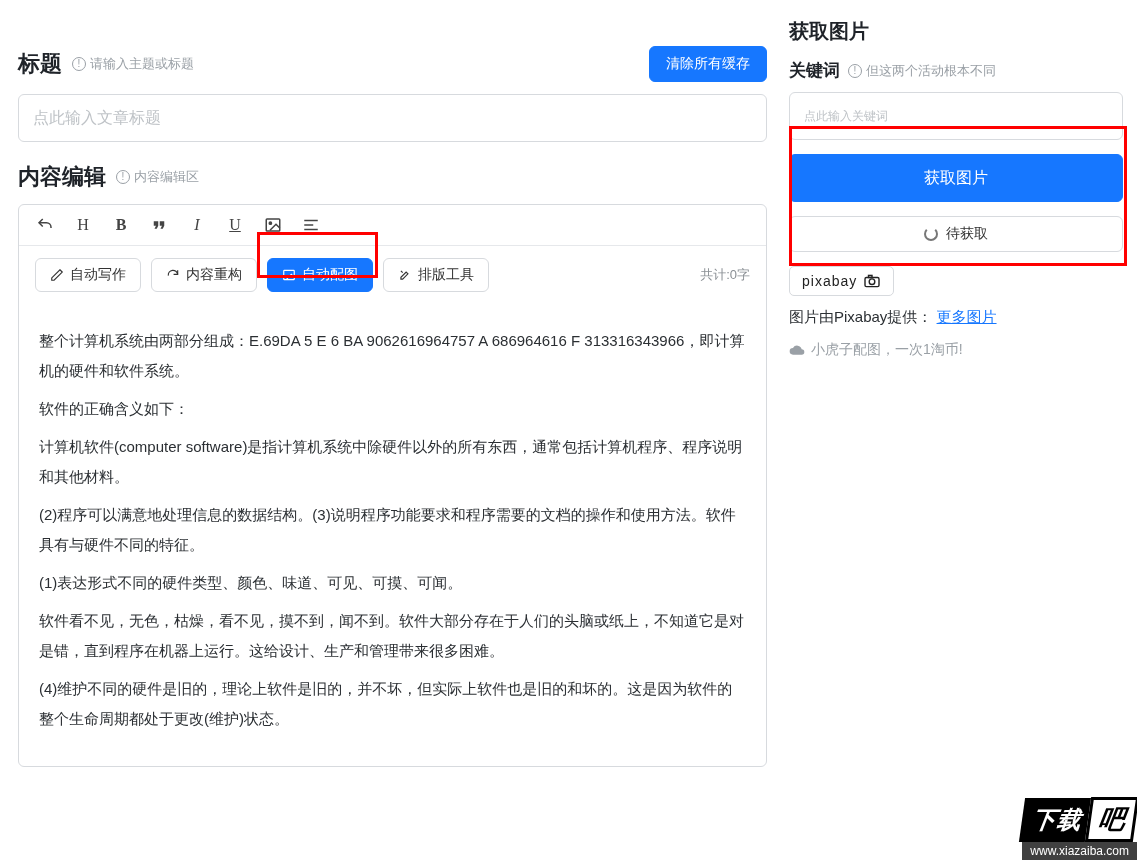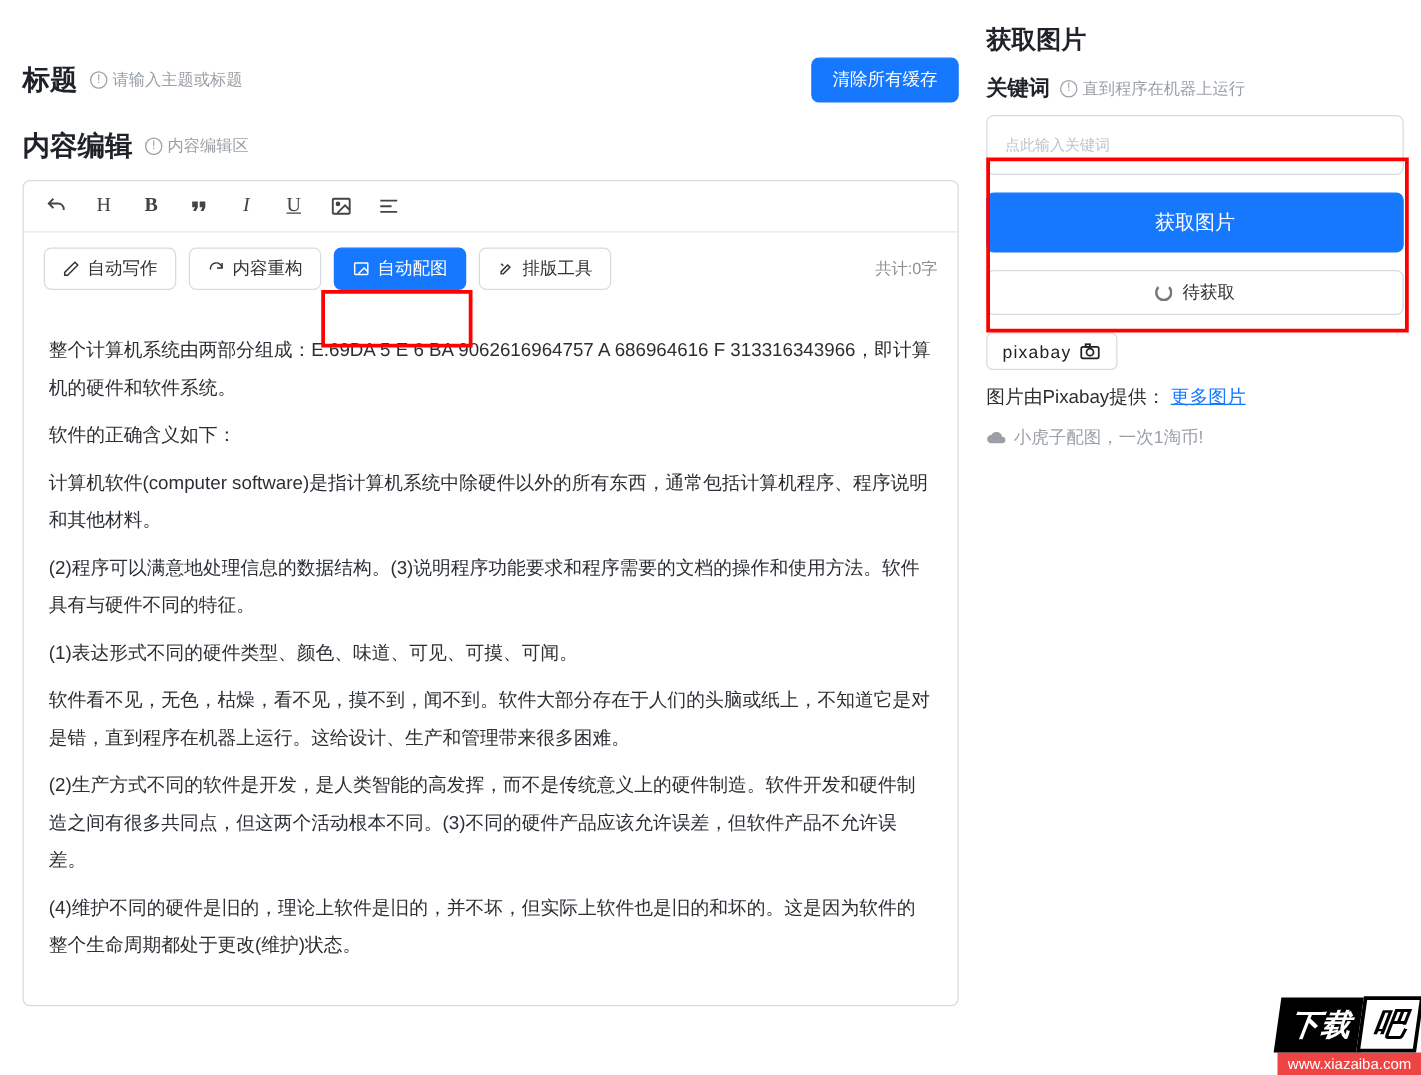--- a/index.html
+++ b/index.html
@@ -63,41 +63,42 @@
 
 .credit-line { margin-top:12px; font-size:15px; color:#2b2f33; }
 .credit-line a { color:#1677ff; text-decoration: underline; }
 
 .tip-line { margin-top:14px; font-size:14px; color:#9aa0a6; display:flex; align-items:center; gap:6px; }
 
 .watermark { position:absolute; right:0; bottom:0; z-index:30; }
 .watermark .wm-main { display:flex; align-items:flex-end; }
 .watermark .wm-box { background:#000; color:#fff; font-weight:900; font-size:24px; padding:6px 10px; transform: skewX(-8deg); display:inline-block; font-style:italic; letter-spacing:1px; }
 .watermark .wm-ba { background:#fff; color:#000; border:3px solid #000; font-weight:900; font-size:26px; padding:2px 8px; margin-left:-4px; display:inline-block; transform: skewX(-8deg); font-style:italic; }
-.watermark .wm-url { background:#ef4444; color:#fff; font-size:12px; text-align:right; padding:2px 8px; }
+.watermark .wm-url { background:#404040; color:#fff; font-size:12px; text-align:right; padding:2px 8px; }
 
 #hl1 { top:232px; left:257px; width:121px; height:46px; }
 #hl2 { top:126px; left:789px; width:338px; height:140px; }
 </style>
 </head>
 <body>
 
 <div class="layout">
   <div class="main-col">
 
     <div class="sec-head">
       <span class="sec-title">标题</span>
       <span class="sec-hint">
         <span class="hint-icon">!</span>
         <span>请输入主题或标题</span>
       </span>
       <span class="spacer"></span>
       <button class="btn btn-primary">清除所有缓存</button>
     </div>
 
+    <input class="input-box" placeholder="点此输入文章标题" style="">
 
     <div class="sec-head" style="margin-top:20px;">
       <span class="sec-title">内容编辑</span>
       <span class="sec-hint">
         <span class="hint-icon">!</span>
         <span>内容编辑区</span>
       </span>
     </div>
 
     <div class="editor-wrap">
@@ -166,35 +167,34 @@
         <span class="word-count">共计:0字</span>
       </div>
 
       <div class="editor-body">
         <p>整个计算机系统由两部分组成：E.69DA 5 E 6 BA 9062616964757 A 686964616 F 313316343966，即计算机的硬件和软件系统。</p>
         <p>软件的正确含义如下：</p>
         <p>计算机软件(computer software)是指计算机系统中除硬件以外的所有东西，通常包括计算机程序、程序说明和其他材料。</p>
         <p>(2)程序可以满意地处理信息的数据结构。(3)说明程序功能要求和程序需要的文档的操作和使用方法。软件具有与硬件不同的特征。</p>
         <p>(1)表达形式不同的硬件类型、颜色、味道、可见、可摸、可闻。</p>
         <p>软件看不见，无色，枯燥，看不见，摸不到，闻不到。软件大部分存在于人们的头脑或纸上，不知道它是对是错，直到程序在机器上运行。这给设计、生产和管理带来很多困难。</p>
-        <p>(2)生产方式不同的软件是开发，是人类智能的高发挥，而不是传统意义上的硬件制造。软件开发和硬件制造之间有很多共同点，但这两个活动根本不同。(3)不同的硬件产品应该允许误差，但软件产品不允许误差。</p>
         <p>(4)维护不同的硬件是旧的，理论上软件是旧的，并不坏，但实际上软件也是旧的和坏的。这是因为软件的整个生命周期都处于更改(维护)状态。</p>
       </div>
 
     </div>
   </div>
 
   <div class="side-col">
     <div class="side-sec-title">获取图片</div>
 
     <div class="side-group-head">
       <span class="side-group-title">关键词</span>
       <span class="side-hint">
         <span class="hint-icon">!</span>
-        <span>直到程序在机器上运行</span>
+        <span>但这两个活动根本不同</span>
       </span>
     </div>
 
     <input class="side-input" style="margin-bottom: 14px;" placeholder="点此输入关键词">
     <button class="btn btn-primary btn-primary-lg">获取图片</button>
 
     <div class="pending-btn">
       <span class="spin"></span>
       <span>待获取</span>
     </div>

